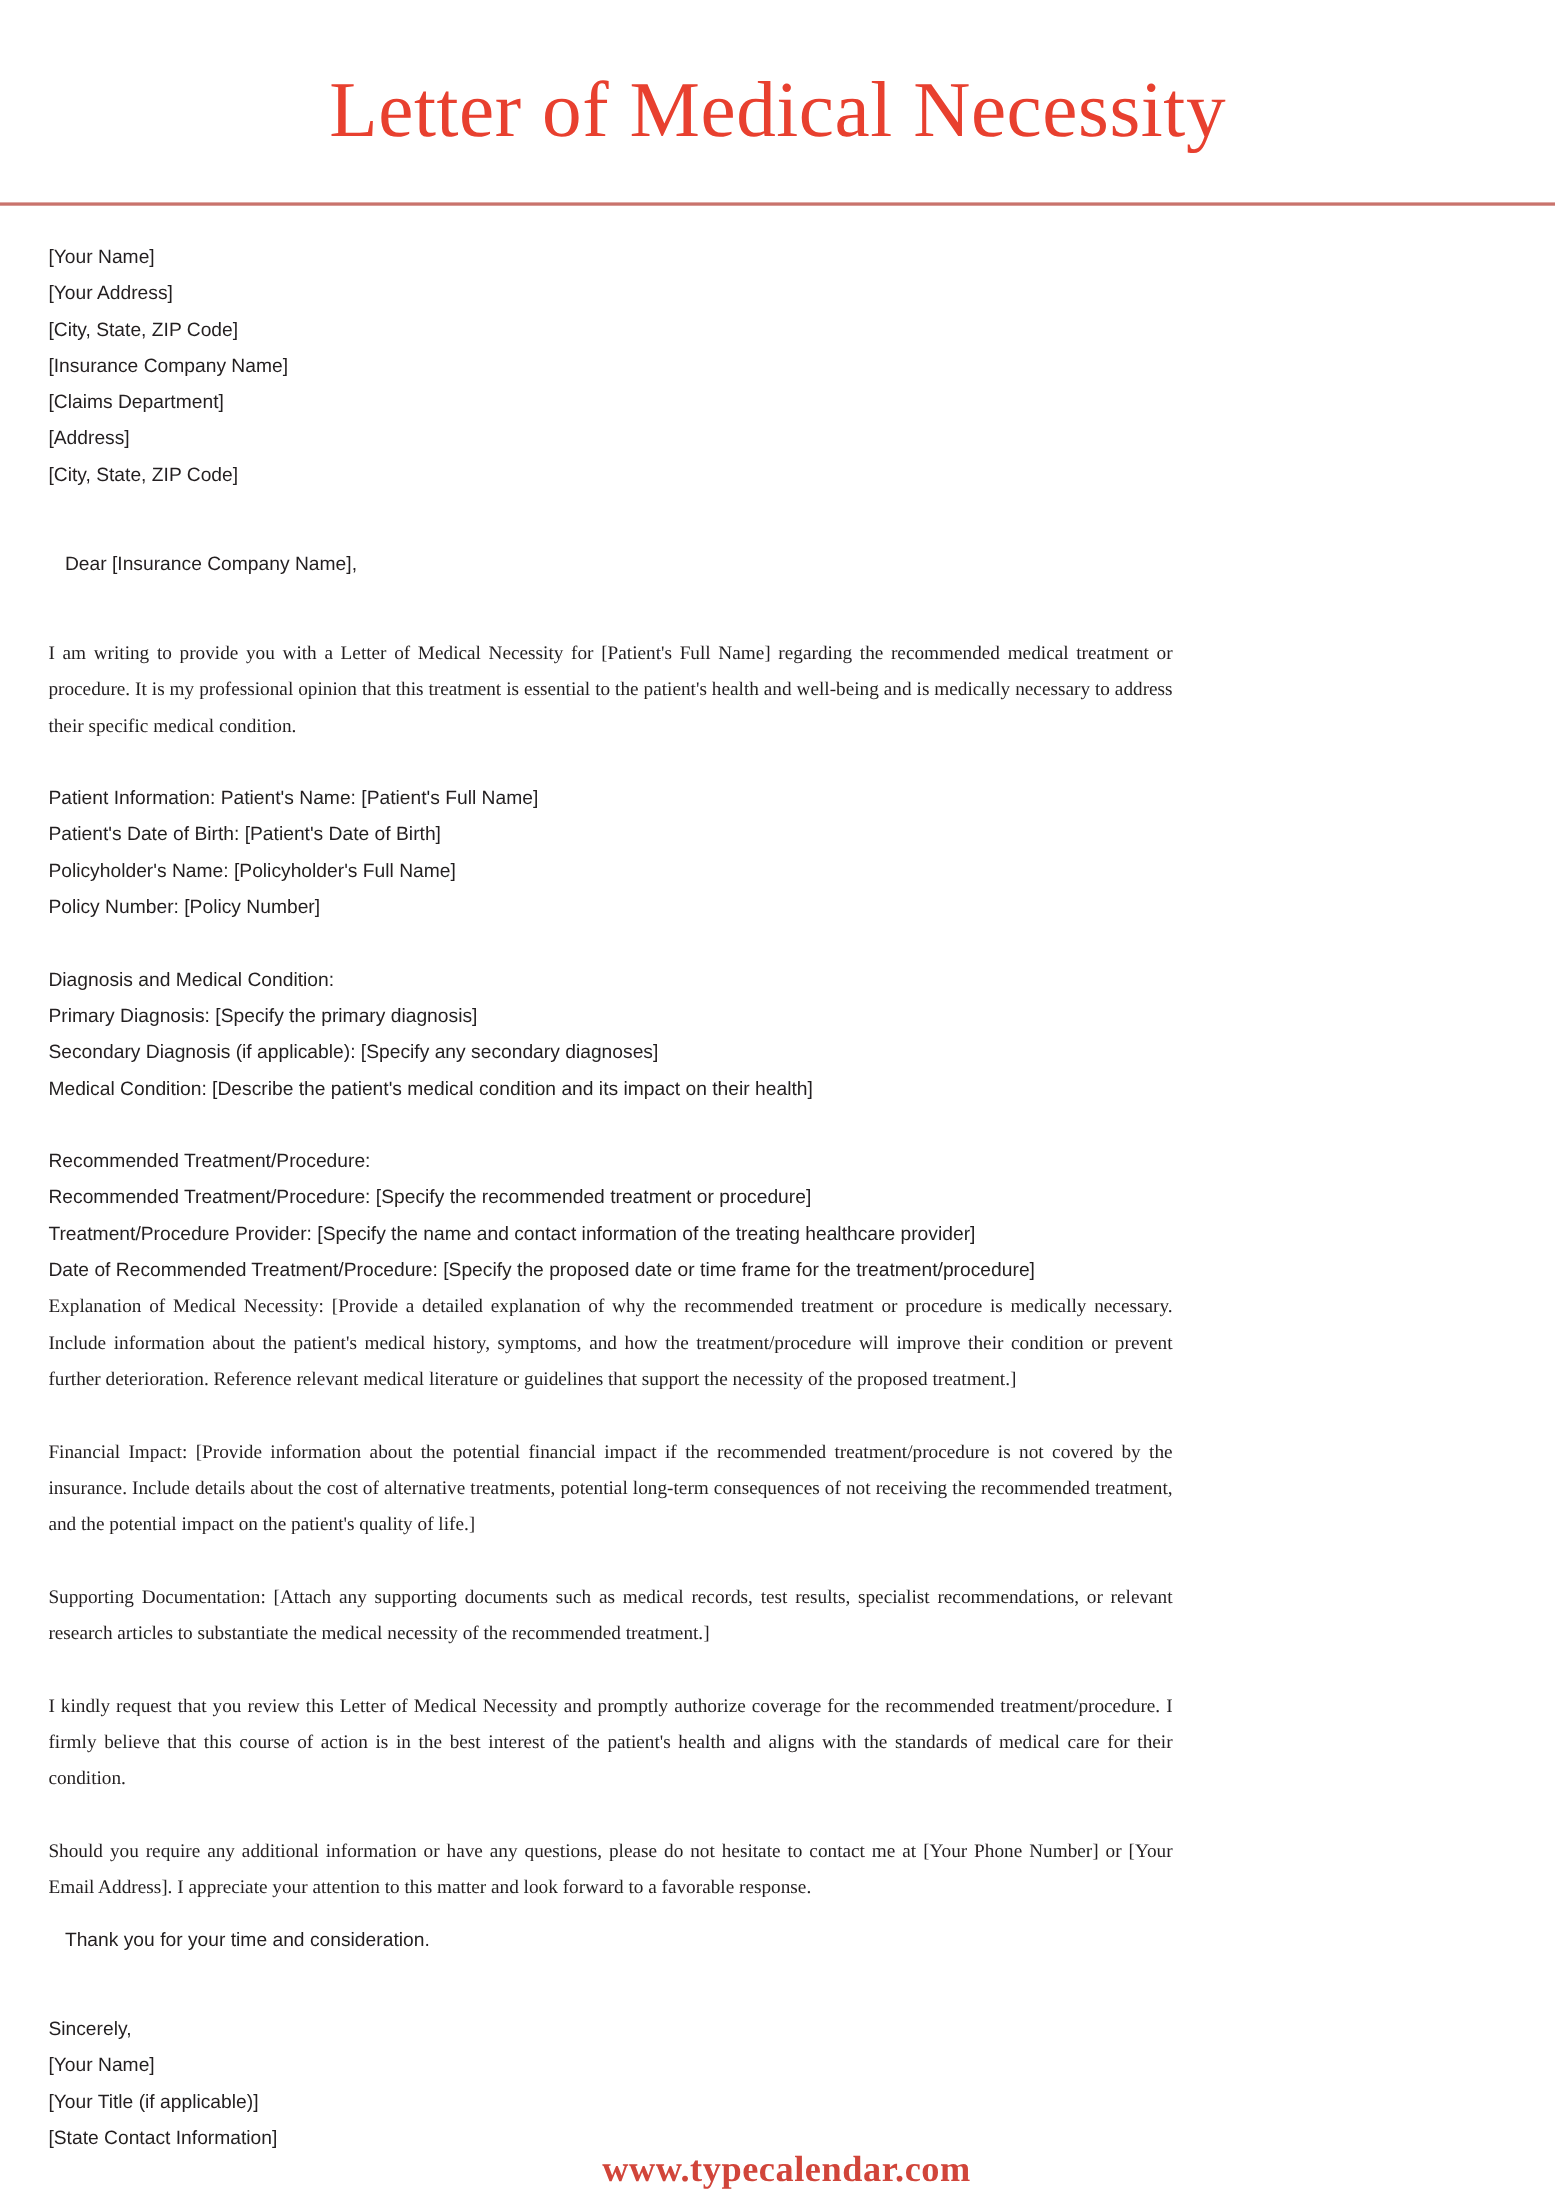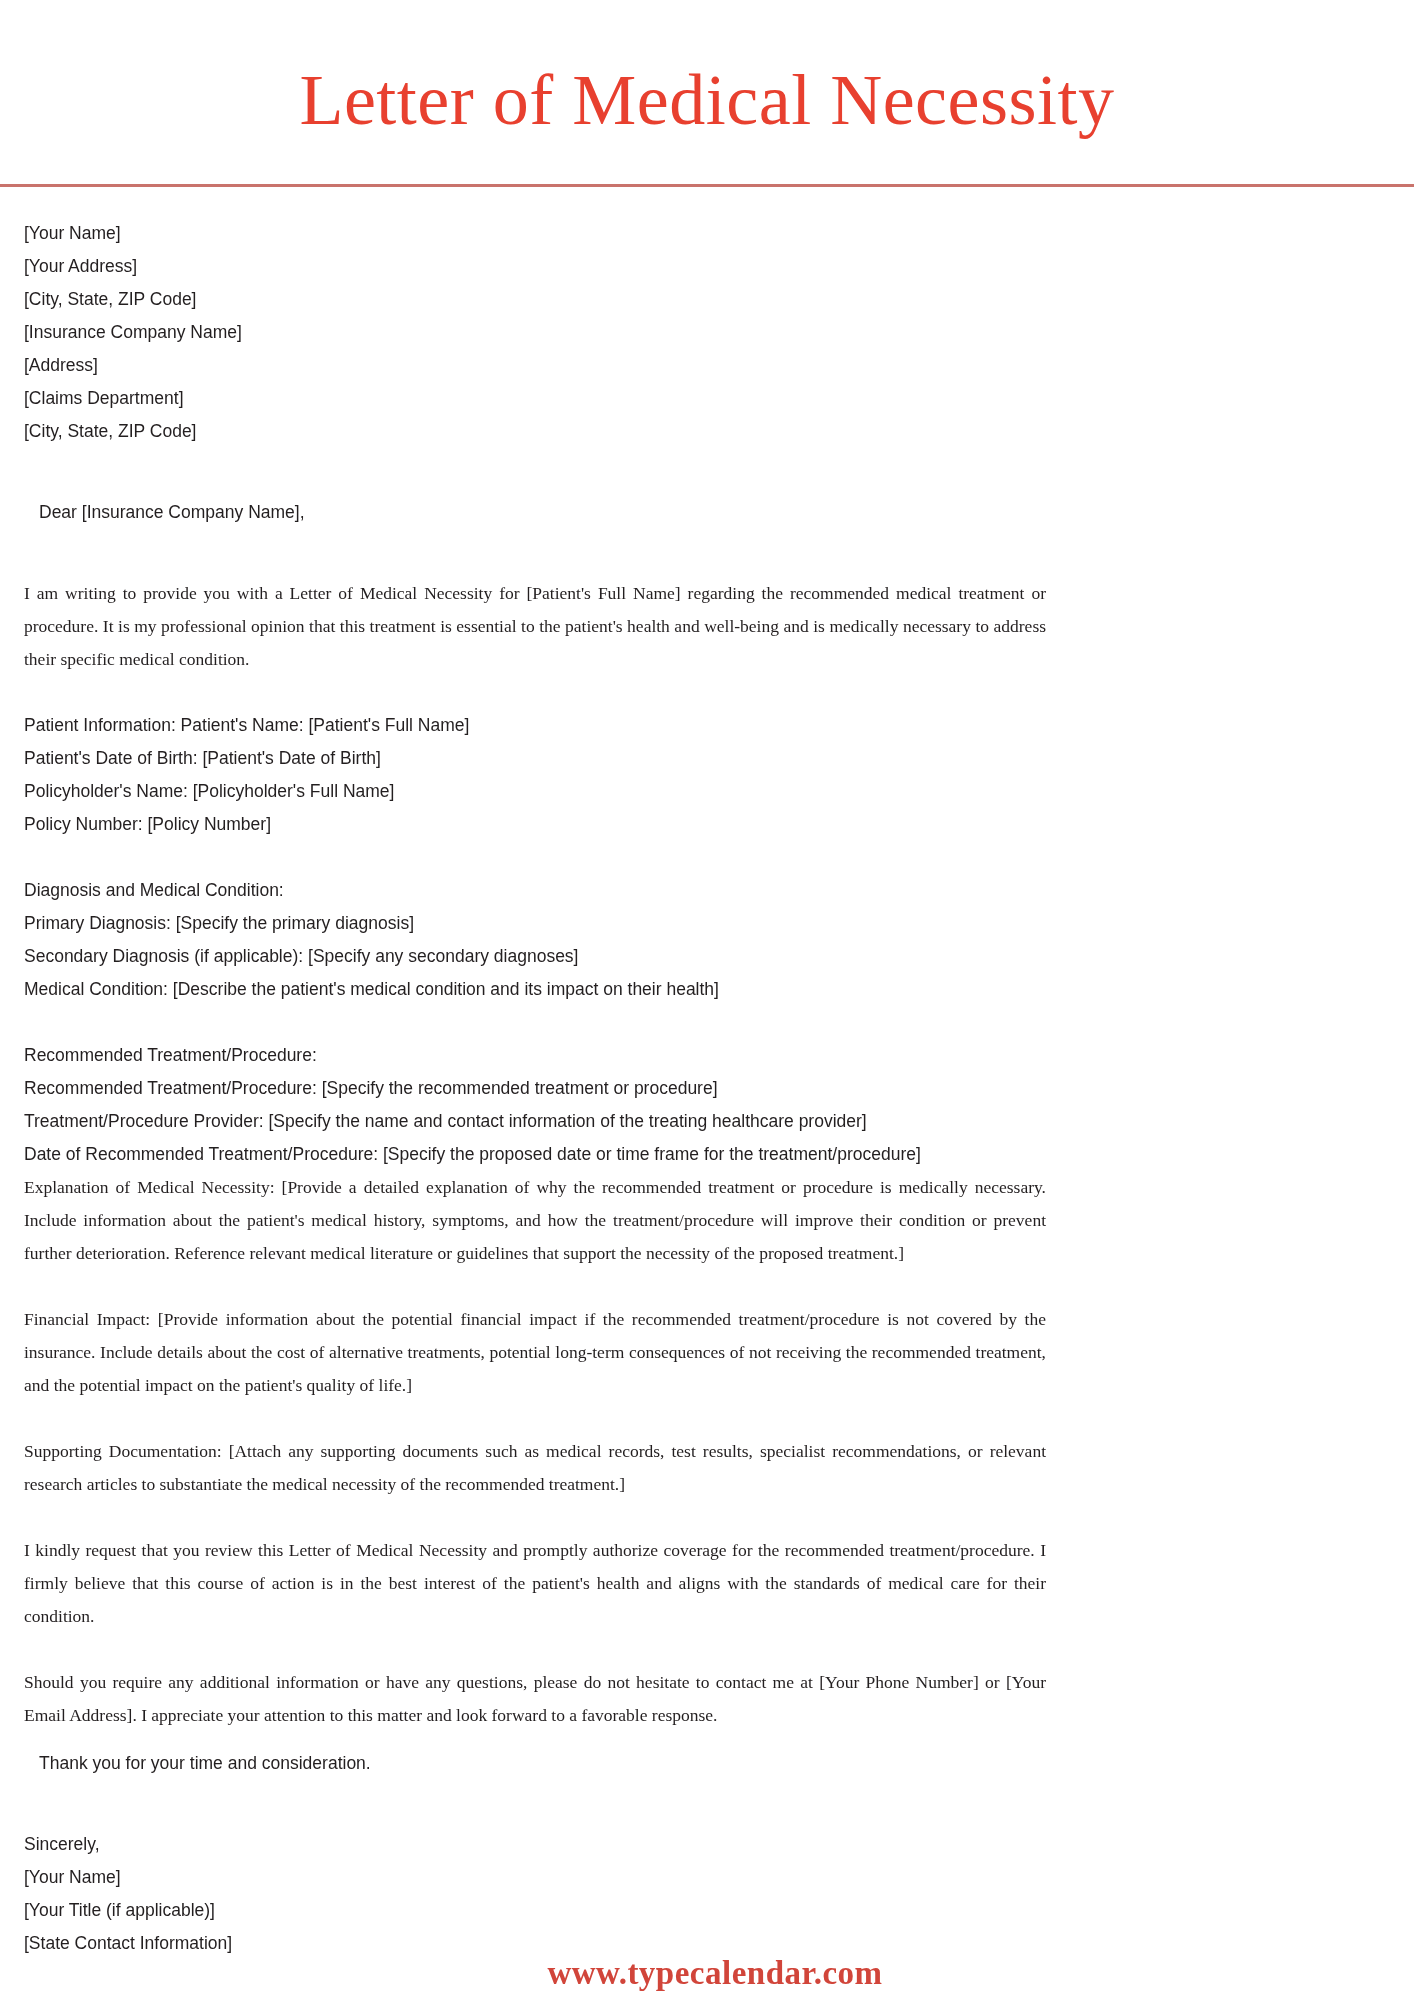--- a/index.html
+++ b/index.html
@@ -44,21 +44,21 @@
   .title-rule {
     width: 100%;
     height: 3px;
     background: #c9736c;
     margin: 0;
     border: 0;
   }
 
   
   .body-wrap {
-    padding: 30px 44px 0 24px;
+    padding: 30px 44px 0 44px;
     box-sizing: border-box;
   }
   .content {
     width: 1022px;
     color: #231f20;
     font-size: 17.5px;
     line-height: 33px;
   }
 
   .line {
@@ -106,22 +106,22 @@
   <div class="title-rule"></div>
 
   <div class="body-wrap">
     <div class="content">
 
       <div class="block">
         <div class="line">[Your Name]</div>
         <div class="line">[Your Address]</div>
         <div class="line">[City, State, ZIP Code]</div>
         <div class="line">[Insurance Company Name]</div>
+        <div class="line">[Claims Department]</div>
         <div class="line">[Address]</div>
-        <div class="line">[Claims Department]</div>
         <div class="line">[City, State, ZIP Code]</div>
       </div>
 
       <div class="spacer-1"></div>
 
       <div class="para-left">Dear [Insurance Company Name],</div>
 
       <div class="spacer-1"></div>
 
       <div class="para">I am writing to provide you with a Letter of Medical Necessity for [Patient's Full Name] regarding the recommended medical treatment or procedure. It is my professional opinion that this treatment is essential to the patient's health and well-being and is medically necessary to address their specific medical condition.</div>

